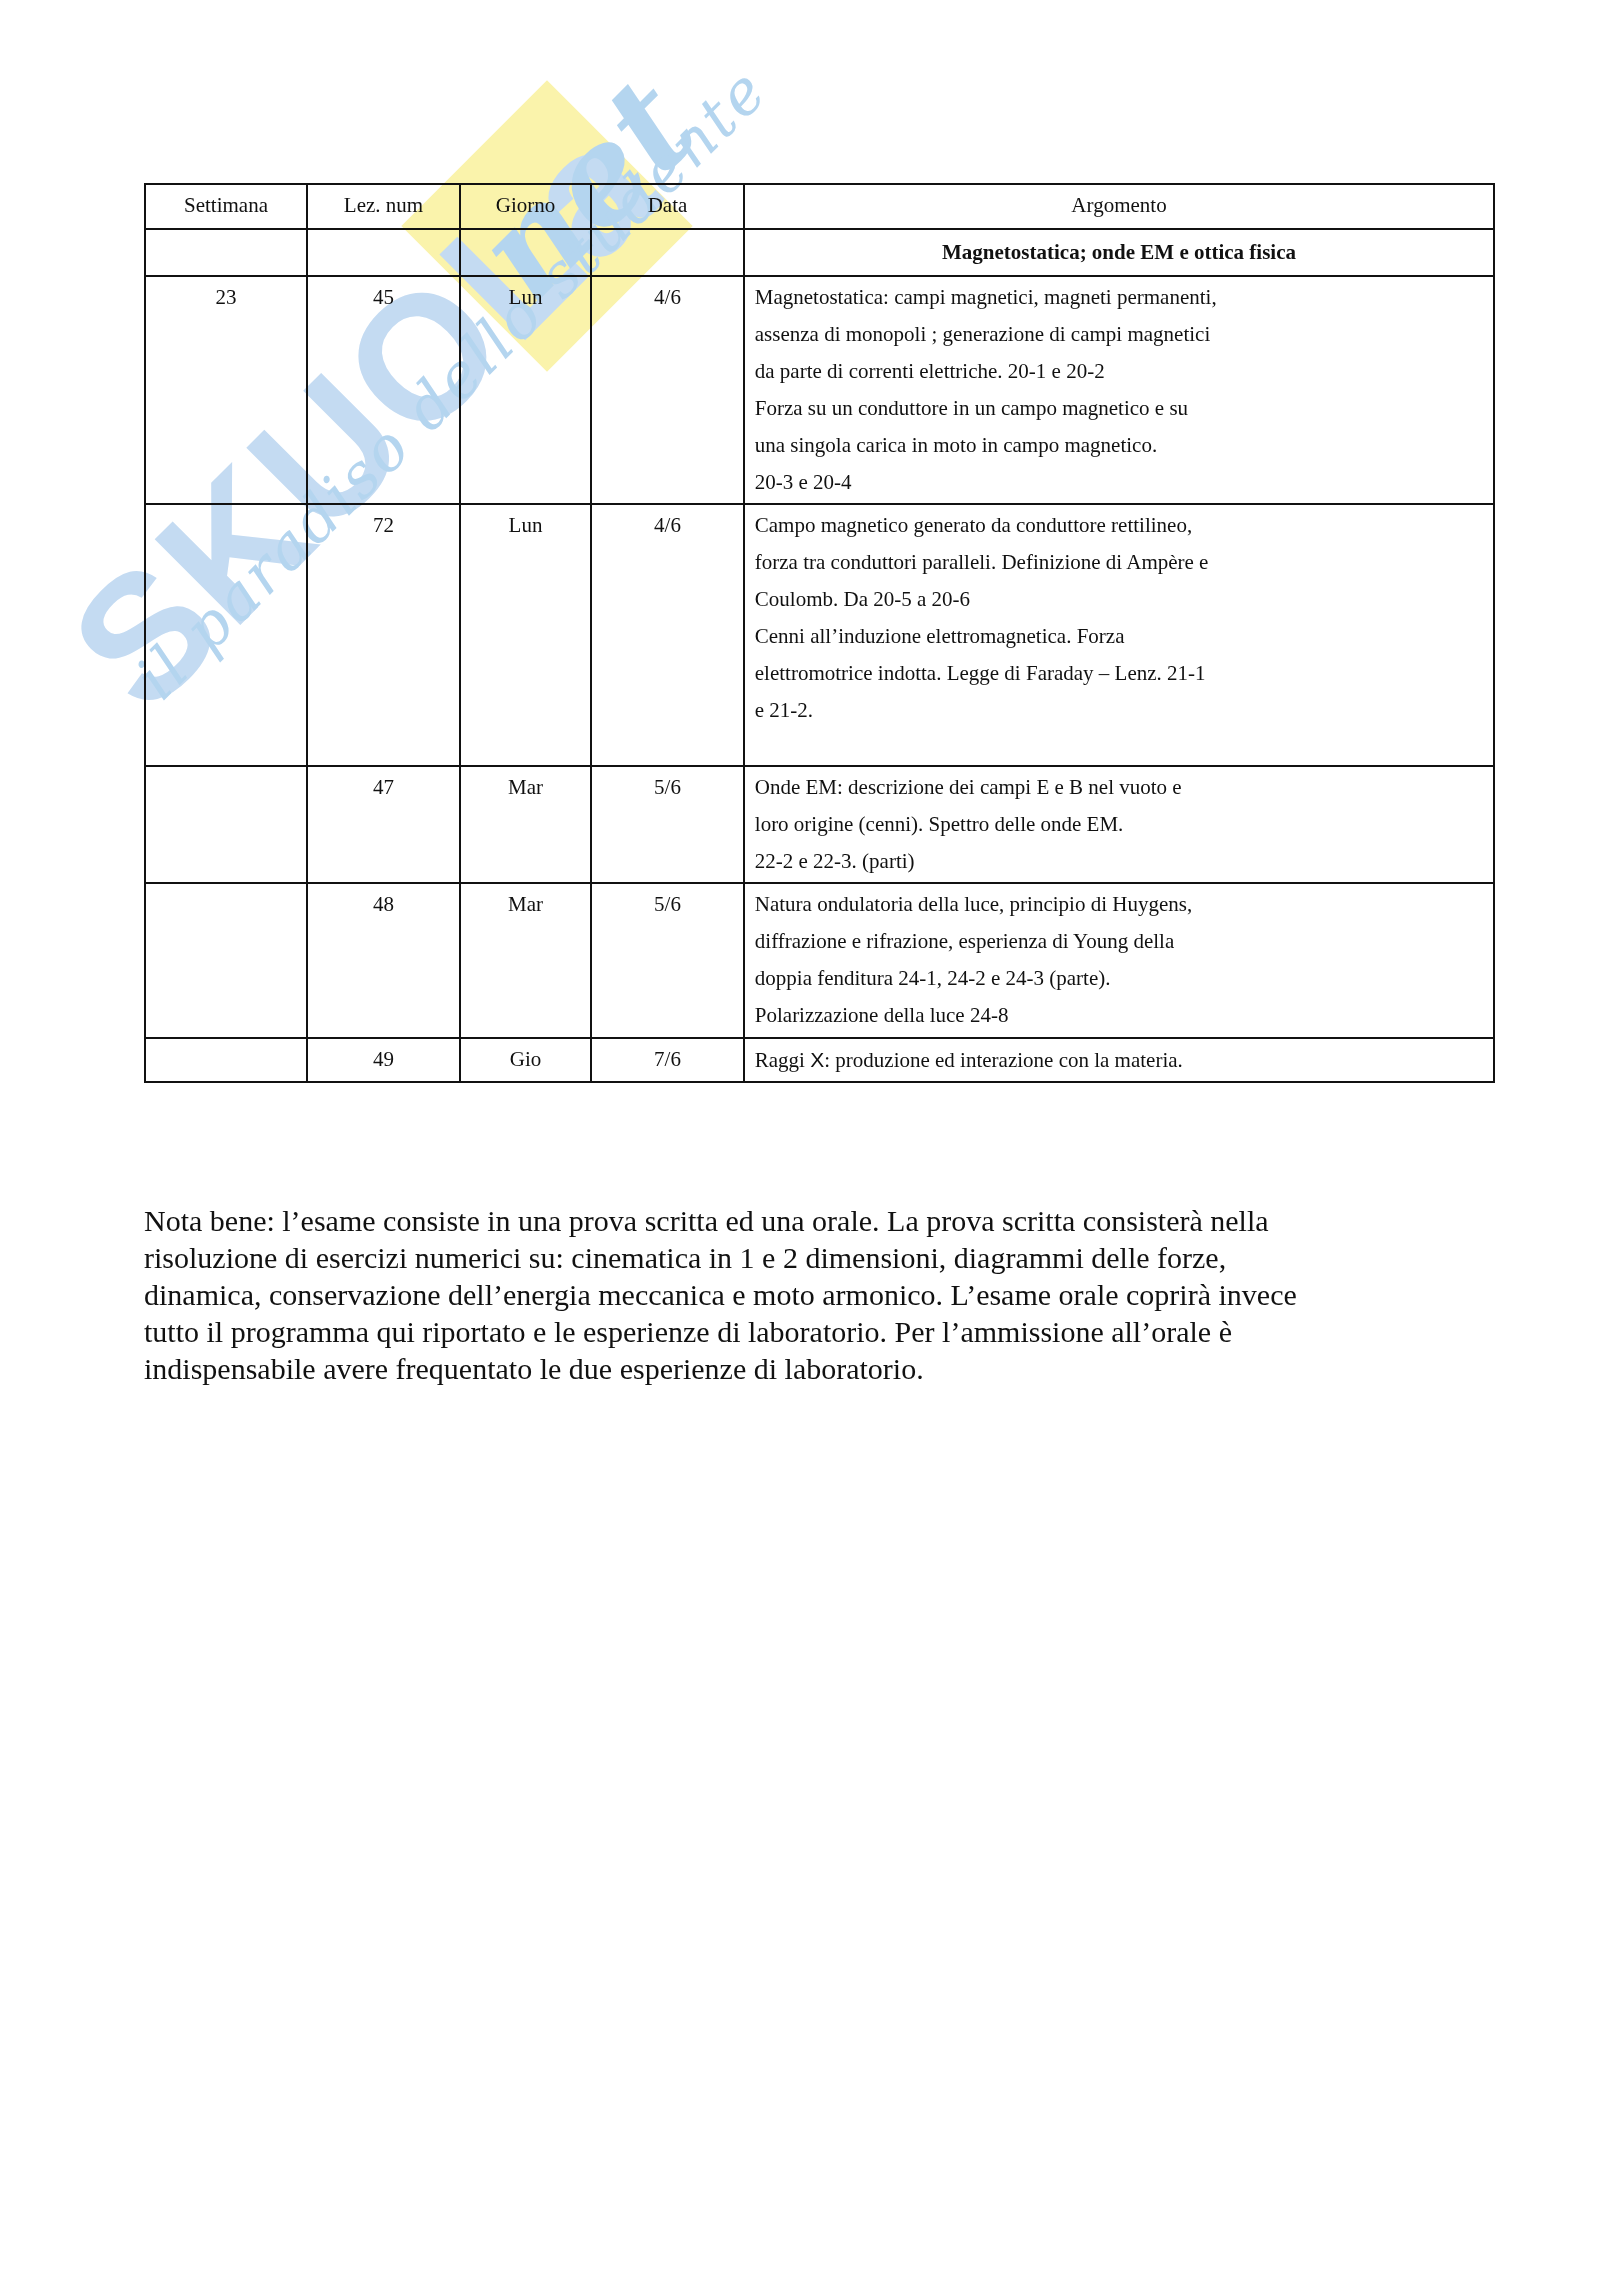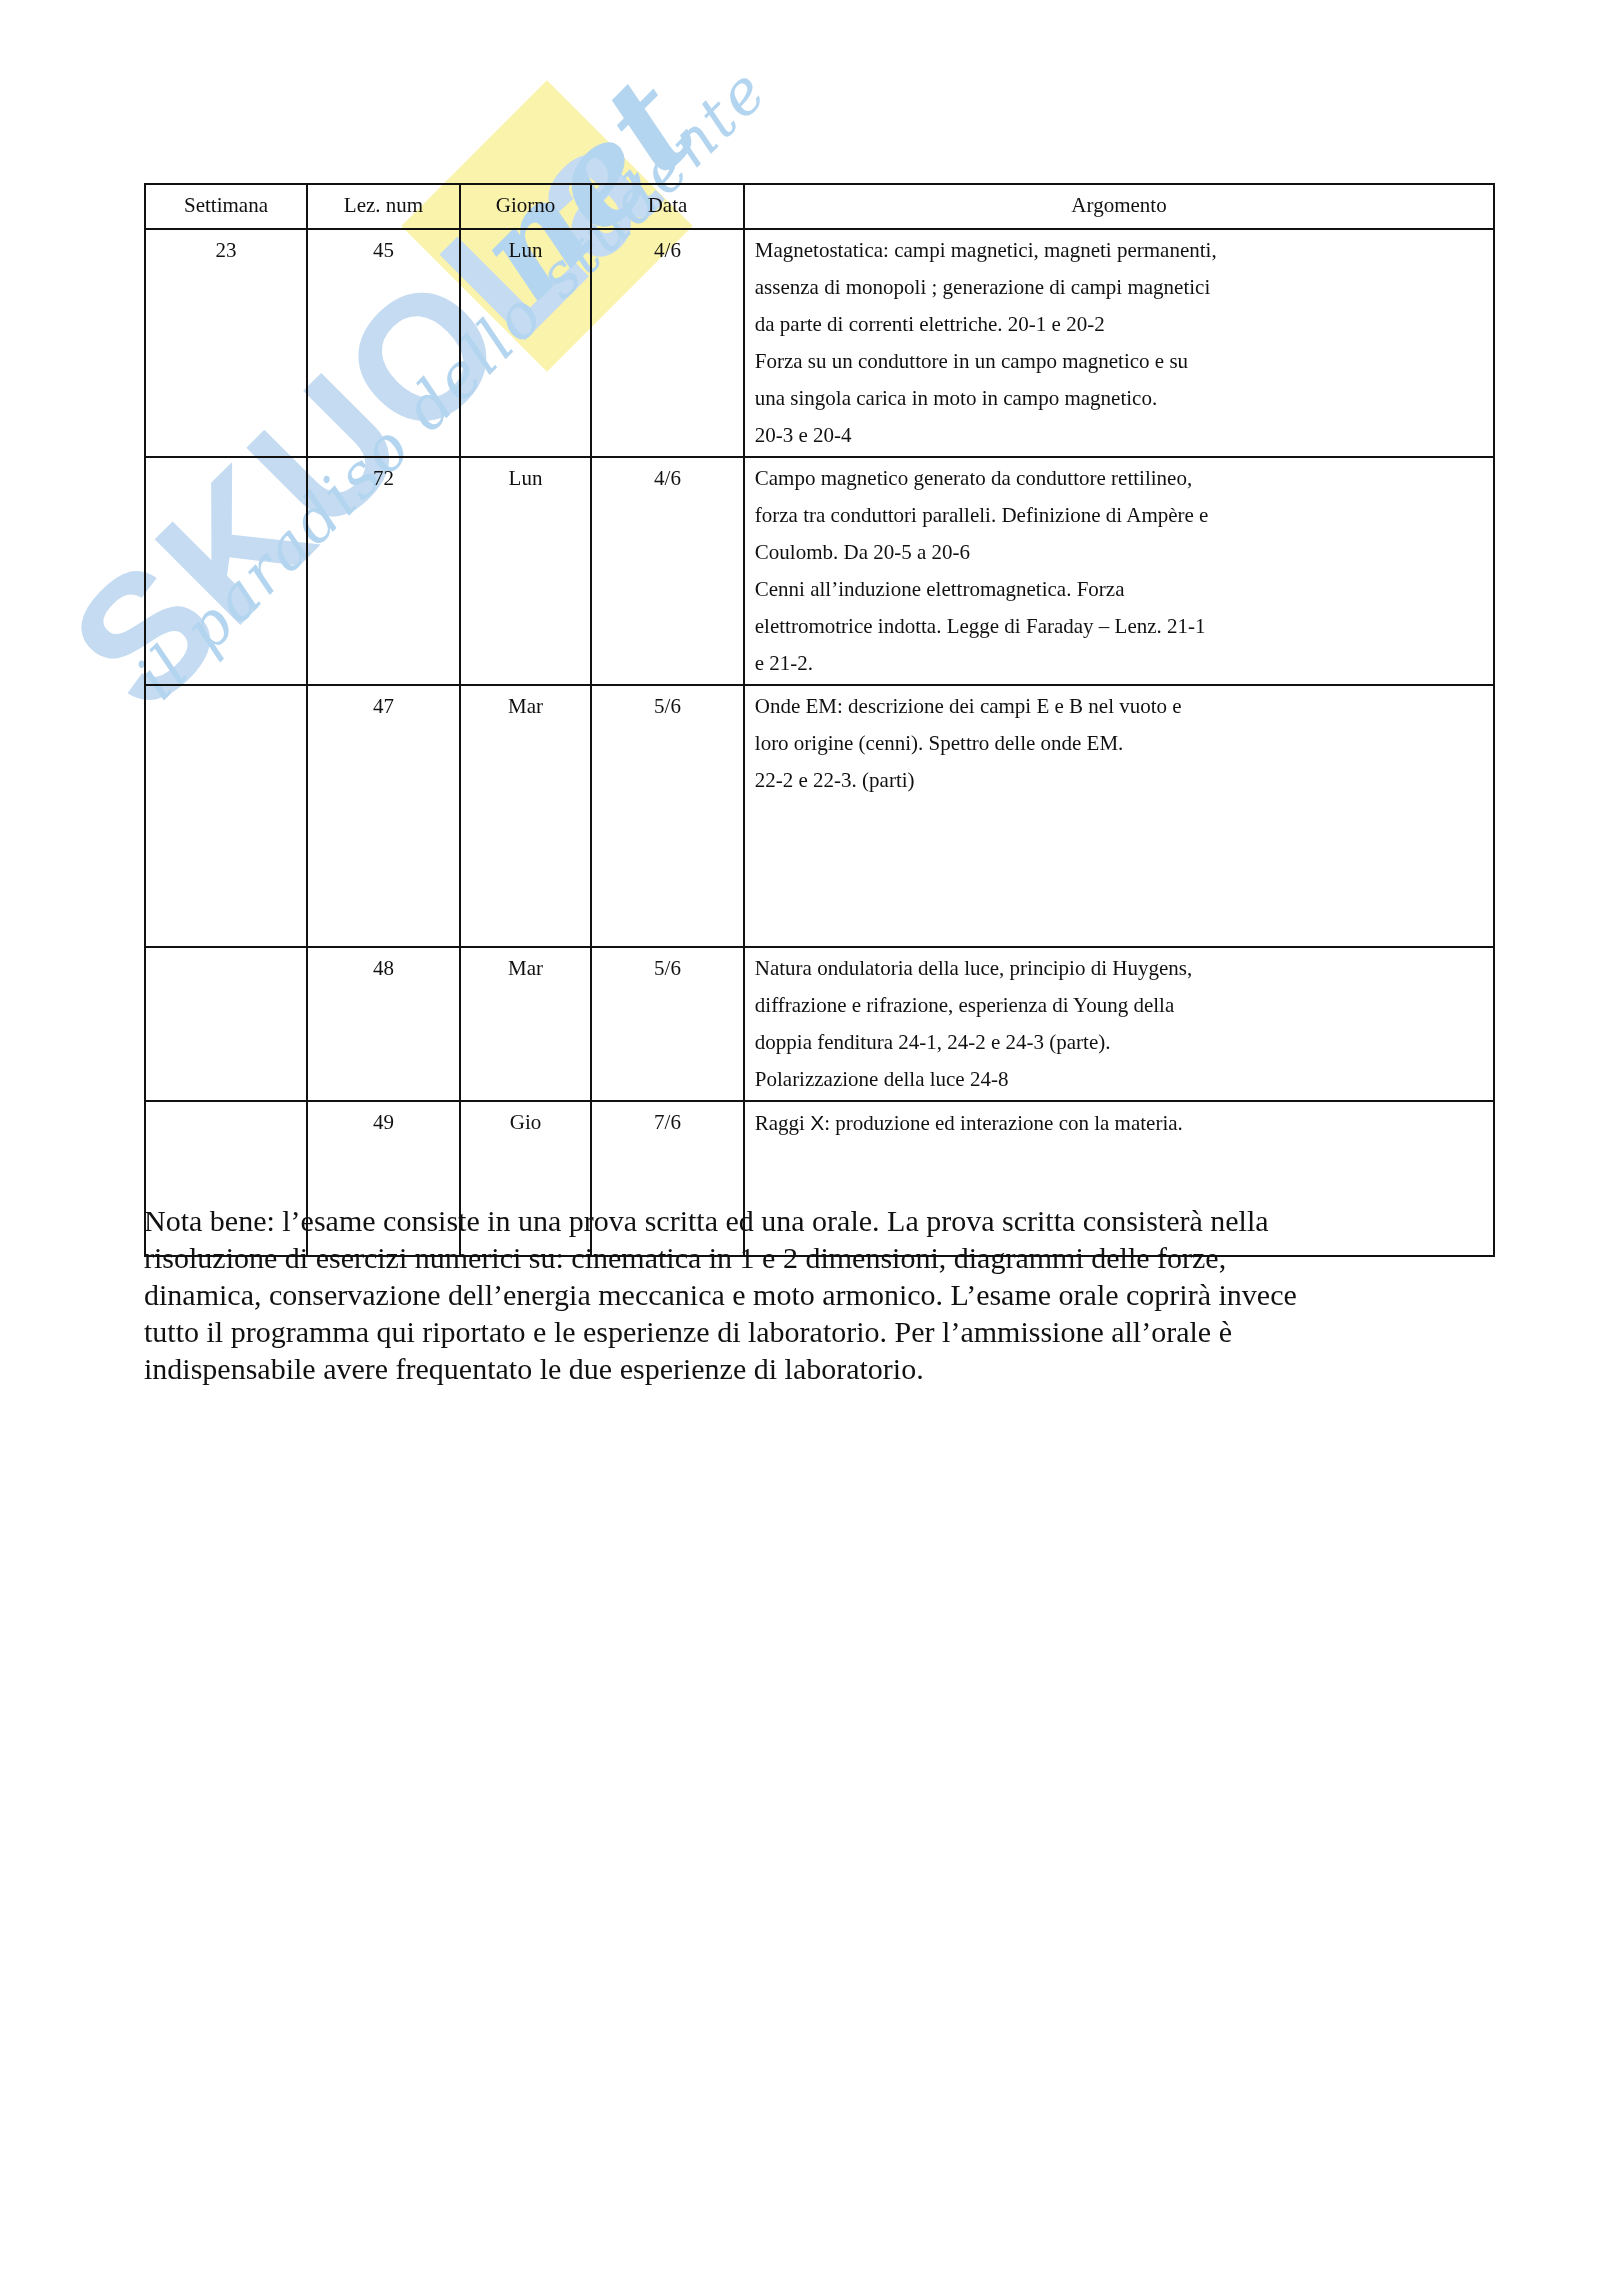--- a/index.html
+++ b/index.html
@@ -77,20 +77,27 @@
       <tr>
         <th>Settimana</th>
         <th>Lez. num</th>
         <th>Giorno</th>
         <th>Data</th>
         <th>Argomento</th>
       </tr>
     </thead>
     <tbody id="schedule-body">
         <tr>
+          <td></td>
+          <td></td>
+          <td></td>
+          <td></td>
+          <td class="band"><span>Magnetostatica; onde EM e ottica fisica</span></td>
+        </tr>
+        <tr>
           <td>23</td>
           <td>45</td>
           <td>Lun</td>
           <td>4/6</td>
           <td class="argl"><span>Magnetostatica: campi magnetici, magneti permanenti,</span><br><span>assenza di monopoli ; generazione di campi magnetici</span><br><span>da parte di correnti elettriche. </span><span class="it">20-1 e 20-2</span><br><span>Forza su un conduttore in un campo magnetico e su</span><br><span>una singola carica in moto in campo magnetico.</span><br><span class="it">20-3 e 20-4</span></td>
         </tr>
         <tr>
           <td></td>
           <td>72</td>
           <td>Lun</td>

